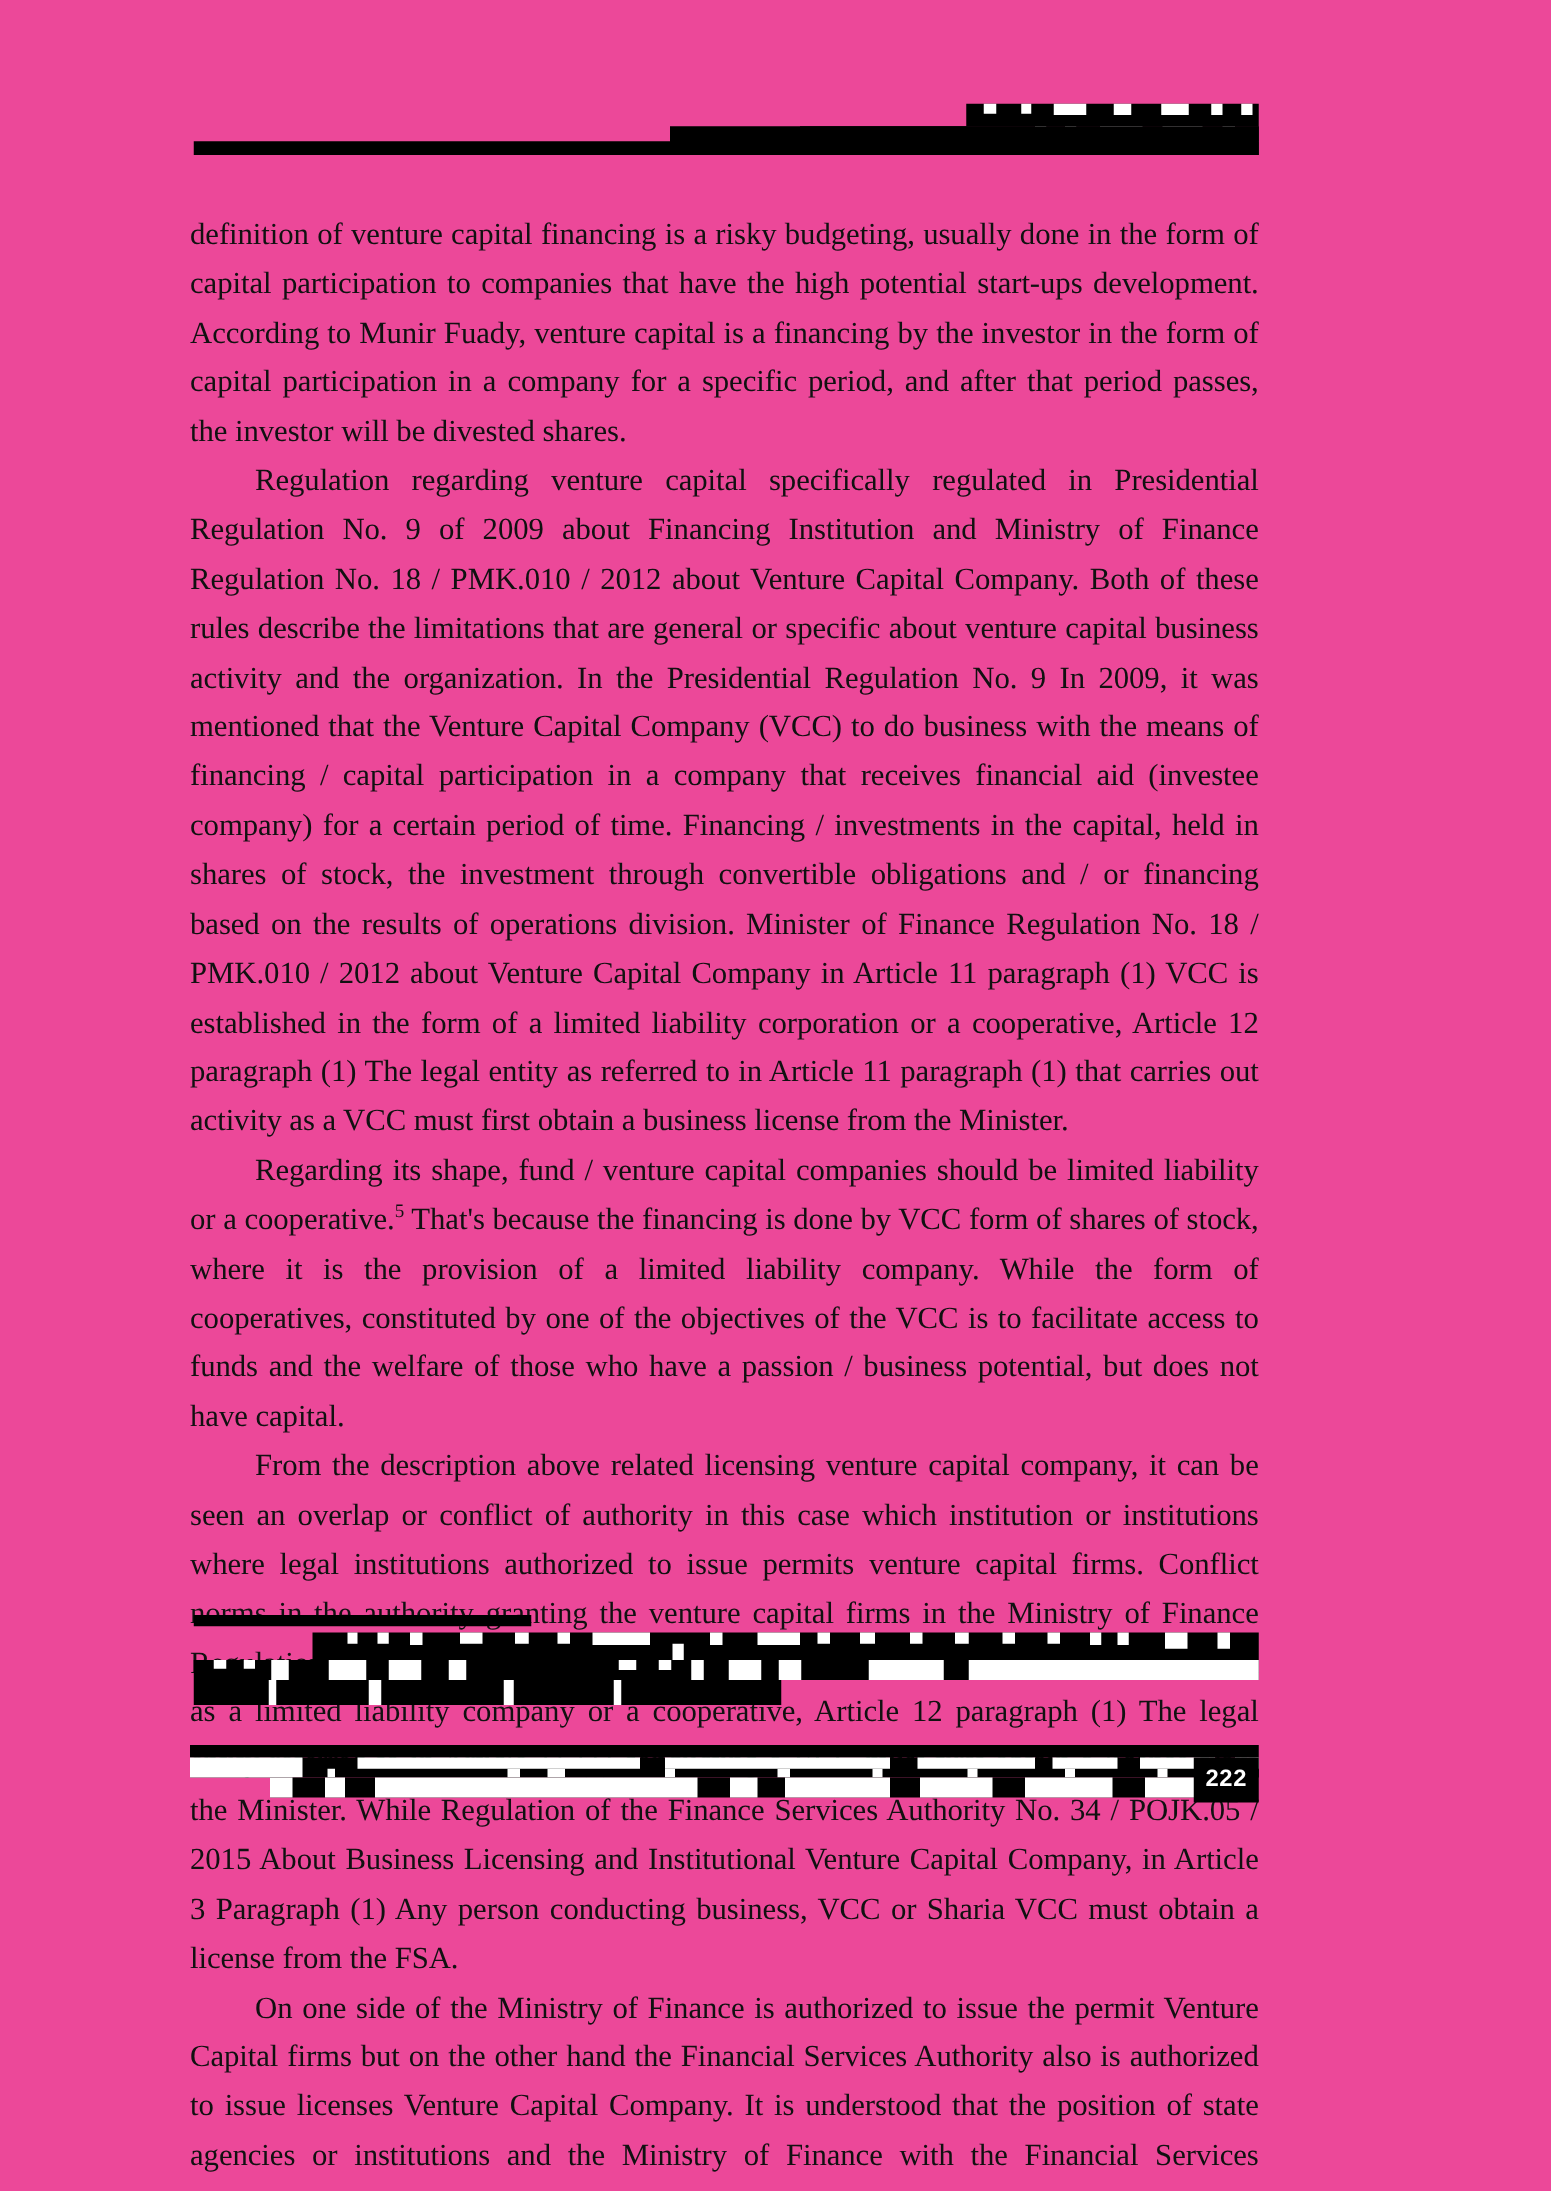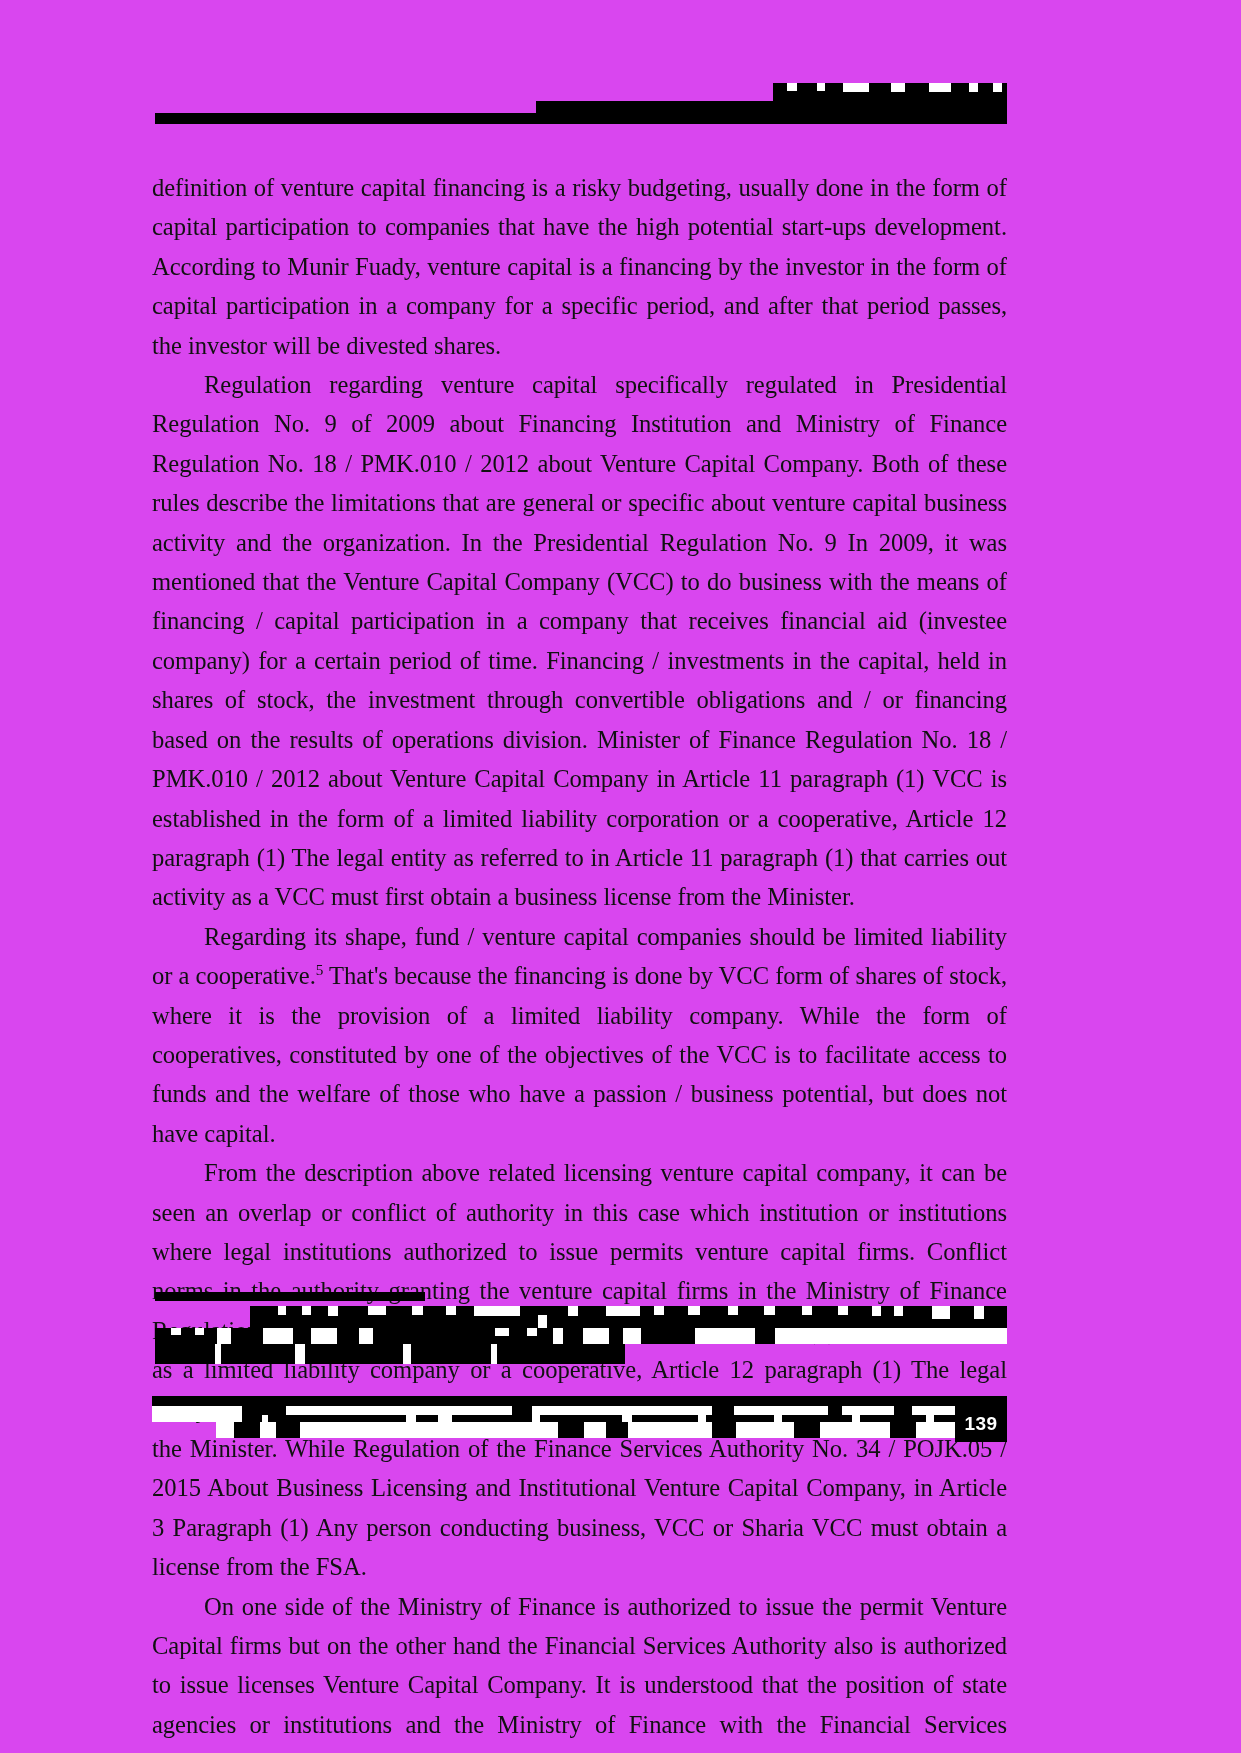--- a/index.html
+++ b/index.html
@@ -11,21 +11,21 @@
     width: 1241px;
     height: 1753px;
     position: relative;
     font-family: "Liberation Serif", "DejaVu Serif", serif;
     overflow: hidden;
   }
 
   .page {
     position: absolute;
     inset: 0;
-    background: #d946ef;
+    background: #ec4899;
   }
 
   
   .header {
     position: absolute;
     left: 0;
     top: 0;
     width: 1241px;
     height: 150px;
   }
@@ -286,16 +286,16 @@
       <span class="notch" style="left:0px;   top:0;  width:18px;  height:16px;"></span>
       <span class="notch" style="left:44px;  top:0;  width:16px;  height:16px;"></span>
       <span class="notch" style="left:84px;  top:0;  width:258px; height:16px;"></span>
       <span class="notch" style="left:368px; top:0;  width:22px;  height:16px;"></span>
       <span class="notch" style="left:412px; top:0;  width:84px;  height:16px;"></span>
       <span class="notch" style="left:520px; top:0;  width:58px;  height:16px;"></span>
       <span class="notch" style="left:604px; top:0;  width:70px;  height:16px;"></span>
       <span class="notch" style="left:700px; top:0;  width:40px;  height:16px;"></span>
     </div>
 
-    <div class="page-number-badge">139</div>
+    <div class="page-number-badge">222</div>
   </div>
 
 </div>
 
 </body></html>

